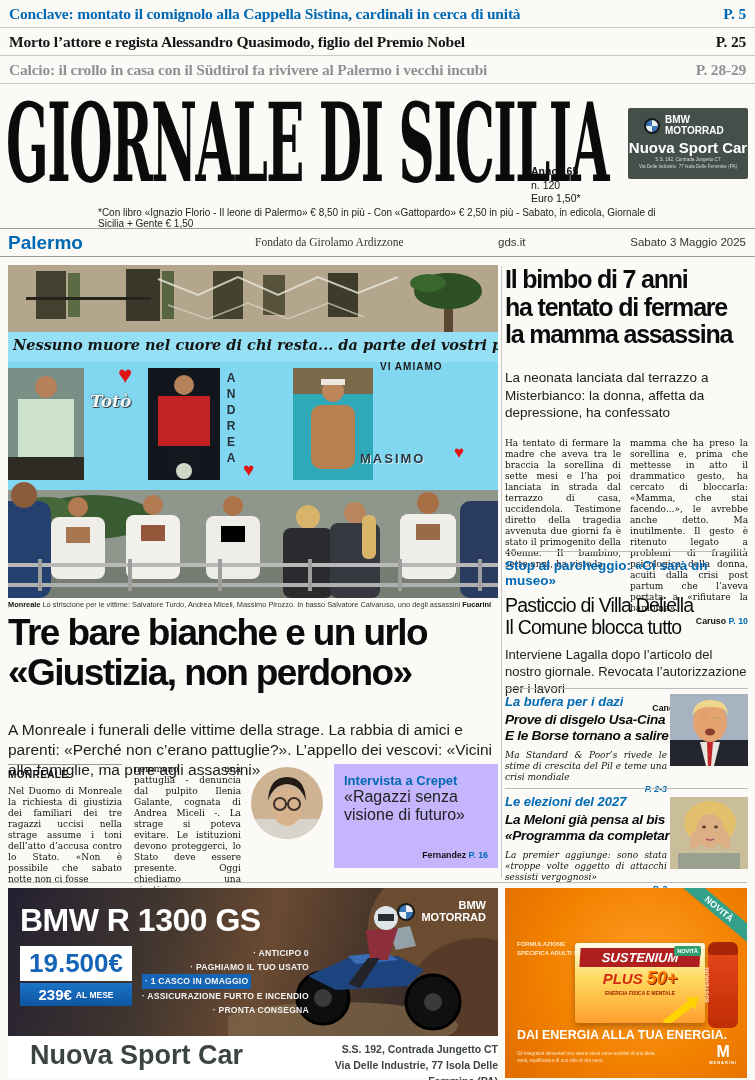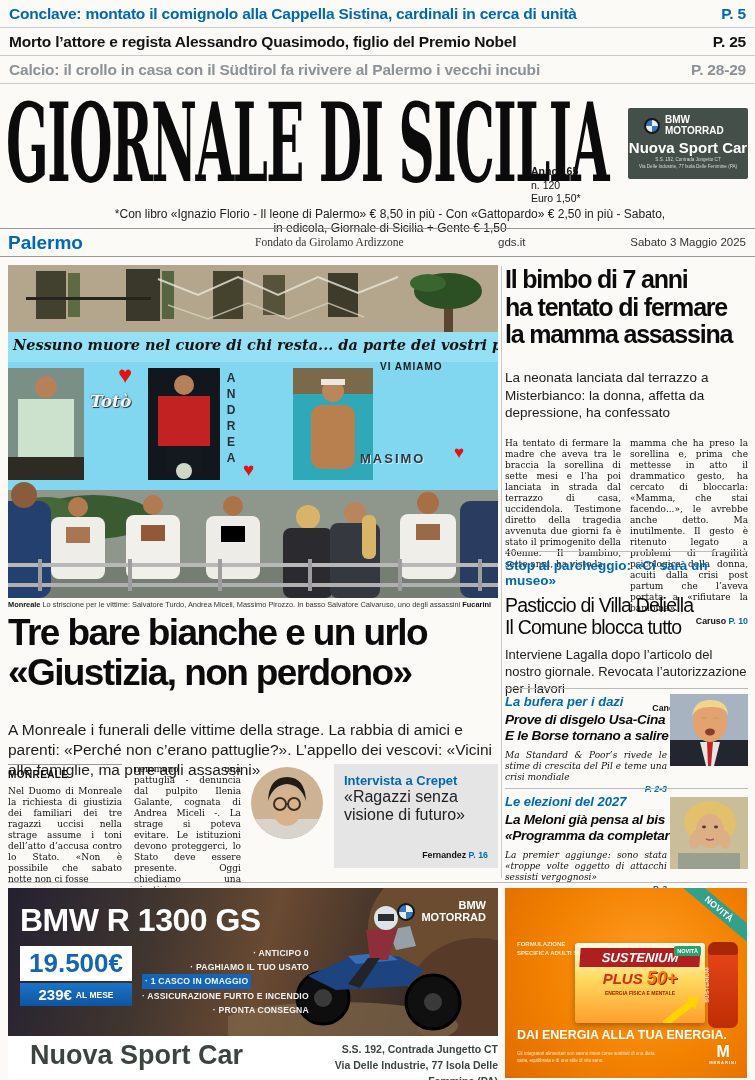--- a/index.html
+++ b/index.html
@@ -1,21 +1,21 @@
 <!DOCTYPE html>
 <html lang="it"><head>
 <meta charset="utf-8">
 <style>
   *{margin:0;padding:0;box-sizing:border-box;}
   html,body{background:#e9e9e9;}
   #page{position:relative;width:755px;height:1080px;margin:0 auto;background:#fbfaf6;overflow:hidden;
         font-family:"Liberation Sans",sans-serif;color:#111;}
 
   
-  #strips{position:absolute;top:0;left:0;width:755px;}
+  #strips{position:absolute;top:0;left:0;width:755px;font-family:Liberation Serif, serif;}
   .strip{height:28px;border-bottom:1px solid #c9c9c9;display:flex;align-items:center;
          justify-content:space-between;padding:0 9px;font-weight:700;font-size:15.5px;letter-spacing:-.2px;}
   .strip.s1{color:#0069b4;}
   .strip.s2{color:#141414;}
   .strip.s3{color:#8d9296;}
 
   
   #masthead{position:absolute;top:87px;left:0;width:755px;height:141px;}
   .gds-title{position:absolute;left:6px;top:2px;font-family:"DejaVu Serif",serif;font-weight:700;
              font-size:100px;line-height:1;transform:scale(.5,1.08);transform-origin:top left;
@@ -24,21 +24,21 @@
            border-radius:2px;color:#fff;overflow:hidden;}
   .ma-top{display:flex;align-items:center;gap:5px;margin:7px 0 0 16px;}
   .roundel{width:18px;height:18px;border-radius:50%;border:2px solid #15181a;flex:0 0 auto;
            background:conic-gradient(#e9eff5 0 25%,#3a77b8 0 50%,#e9eff5 0 75%,#3a77b8 0);}
   .roundel.sm{width:16px;height:16px;}
   .ma-brand{font-weight:700;font-size:10px;line-height:1.05;}
   .ma-dealer{text-align:center;font-weight:700;font-size:15px;margin-top:3px;}
   .ma-addr{text-align:center;font-size:4.6px;line-height:1.6;color:#d5dbd8;}
   .anno{position:absolute;left:531px;top:78px;font-size:10.5px;line-height:1.3;color:#111;}
   .anno .b{font-weight:700;}
-  .fineprint{position:absolute;left:110px;top:120px;width:560px;text-align:center;font-size:12px;color:#222;}
+  .fineprint{position:absolute;left:98px;top:120px;width:560px;text-align:left;font-size:10px;color:#222;}
 
   
   #edbar{position:absolute;top:228px;left:0;width:755px;height:29px;border-top:1px solid #9a9a9a;
          border-bottom:1px solid #9a9a9a;}
   .ed-name{position:absolute;left:8px;top:3px;font-weight:700;font-size:19px;color:#0069b4;}
   .ed-found{position:absolute;left:255px;top:7px;font-size:11.5px;color:#333;font-family:Liberation Serif, serif;}
   .ed-site{position:absolute;left:498px;top:7px;font-size:11.5px;color:#333;}
   .ed-date{position:absolute;right:9px;top:7px;font-size:11.5px;color:#333;}
 
   #vdiv{position:absolute;left:501px;top:266px;width:1px;height:612px;background:#c9c9c9;}
@@ -73,21 +73,21 @@
   .serif{font-family:"DejaVu Serif",serif;font-size:9px;line-height:1.22;text-align:justify;color:#121212;}
   .byline{font-weight:700;font-size:8.8px;color:#111;text-align:right;}
   .pg{color:#0069b4;font-weight:700;}
 
   #lead-cols{position:absolute;left:8px;top:764px;width:490px;height:114px;}
   .lc1{position:absolute;left:0;top:0;width:114px;}
   .lc1 .serif{margin-top:6px;}
   .lc2{position:absolute;left:126px;top:0;width:107px;}
   .lc2 .byline{margin-top:2px;}
   #crepet{position:absolute;left:243px;top:3px;}
-  #ivbox{position:absolute;left:326px;top:0;width:164px;height:104px;background:#e5e5e5;padding:9px 10px;}
+  #ivbox{position:absolute;left:326px;top:0;width:164px;height:104px;background:#c4b5fd;padding:9px 10px;}
   .iv-k{font-weight:700;font-size:13px;color:#0069b4;}
   .iv-q{font-size:16px;line-height:1.13;color:#222;}
   .iv-b{position:absolute;right:10px;bottom:8px;font-weight:700;font-size:8.8px;}
 
   
   #rs1-hl{position:absolute;left:505px;top:266px;font-weight:800;font-size:25px;line-height:1.1;
           letter-spacing:-1.2px;color:#0b0b0b;}
   #rs1-hl div{white-space:nowrap;}
   #rs1-sub{position:absolute;left:505px;top:369px;width:243px;font-size:13.5px;line-height:1.3;color:#1c1c1c;}
   #rs1-sec{position:absolute;left:505px;top:416px;width:243px;}

